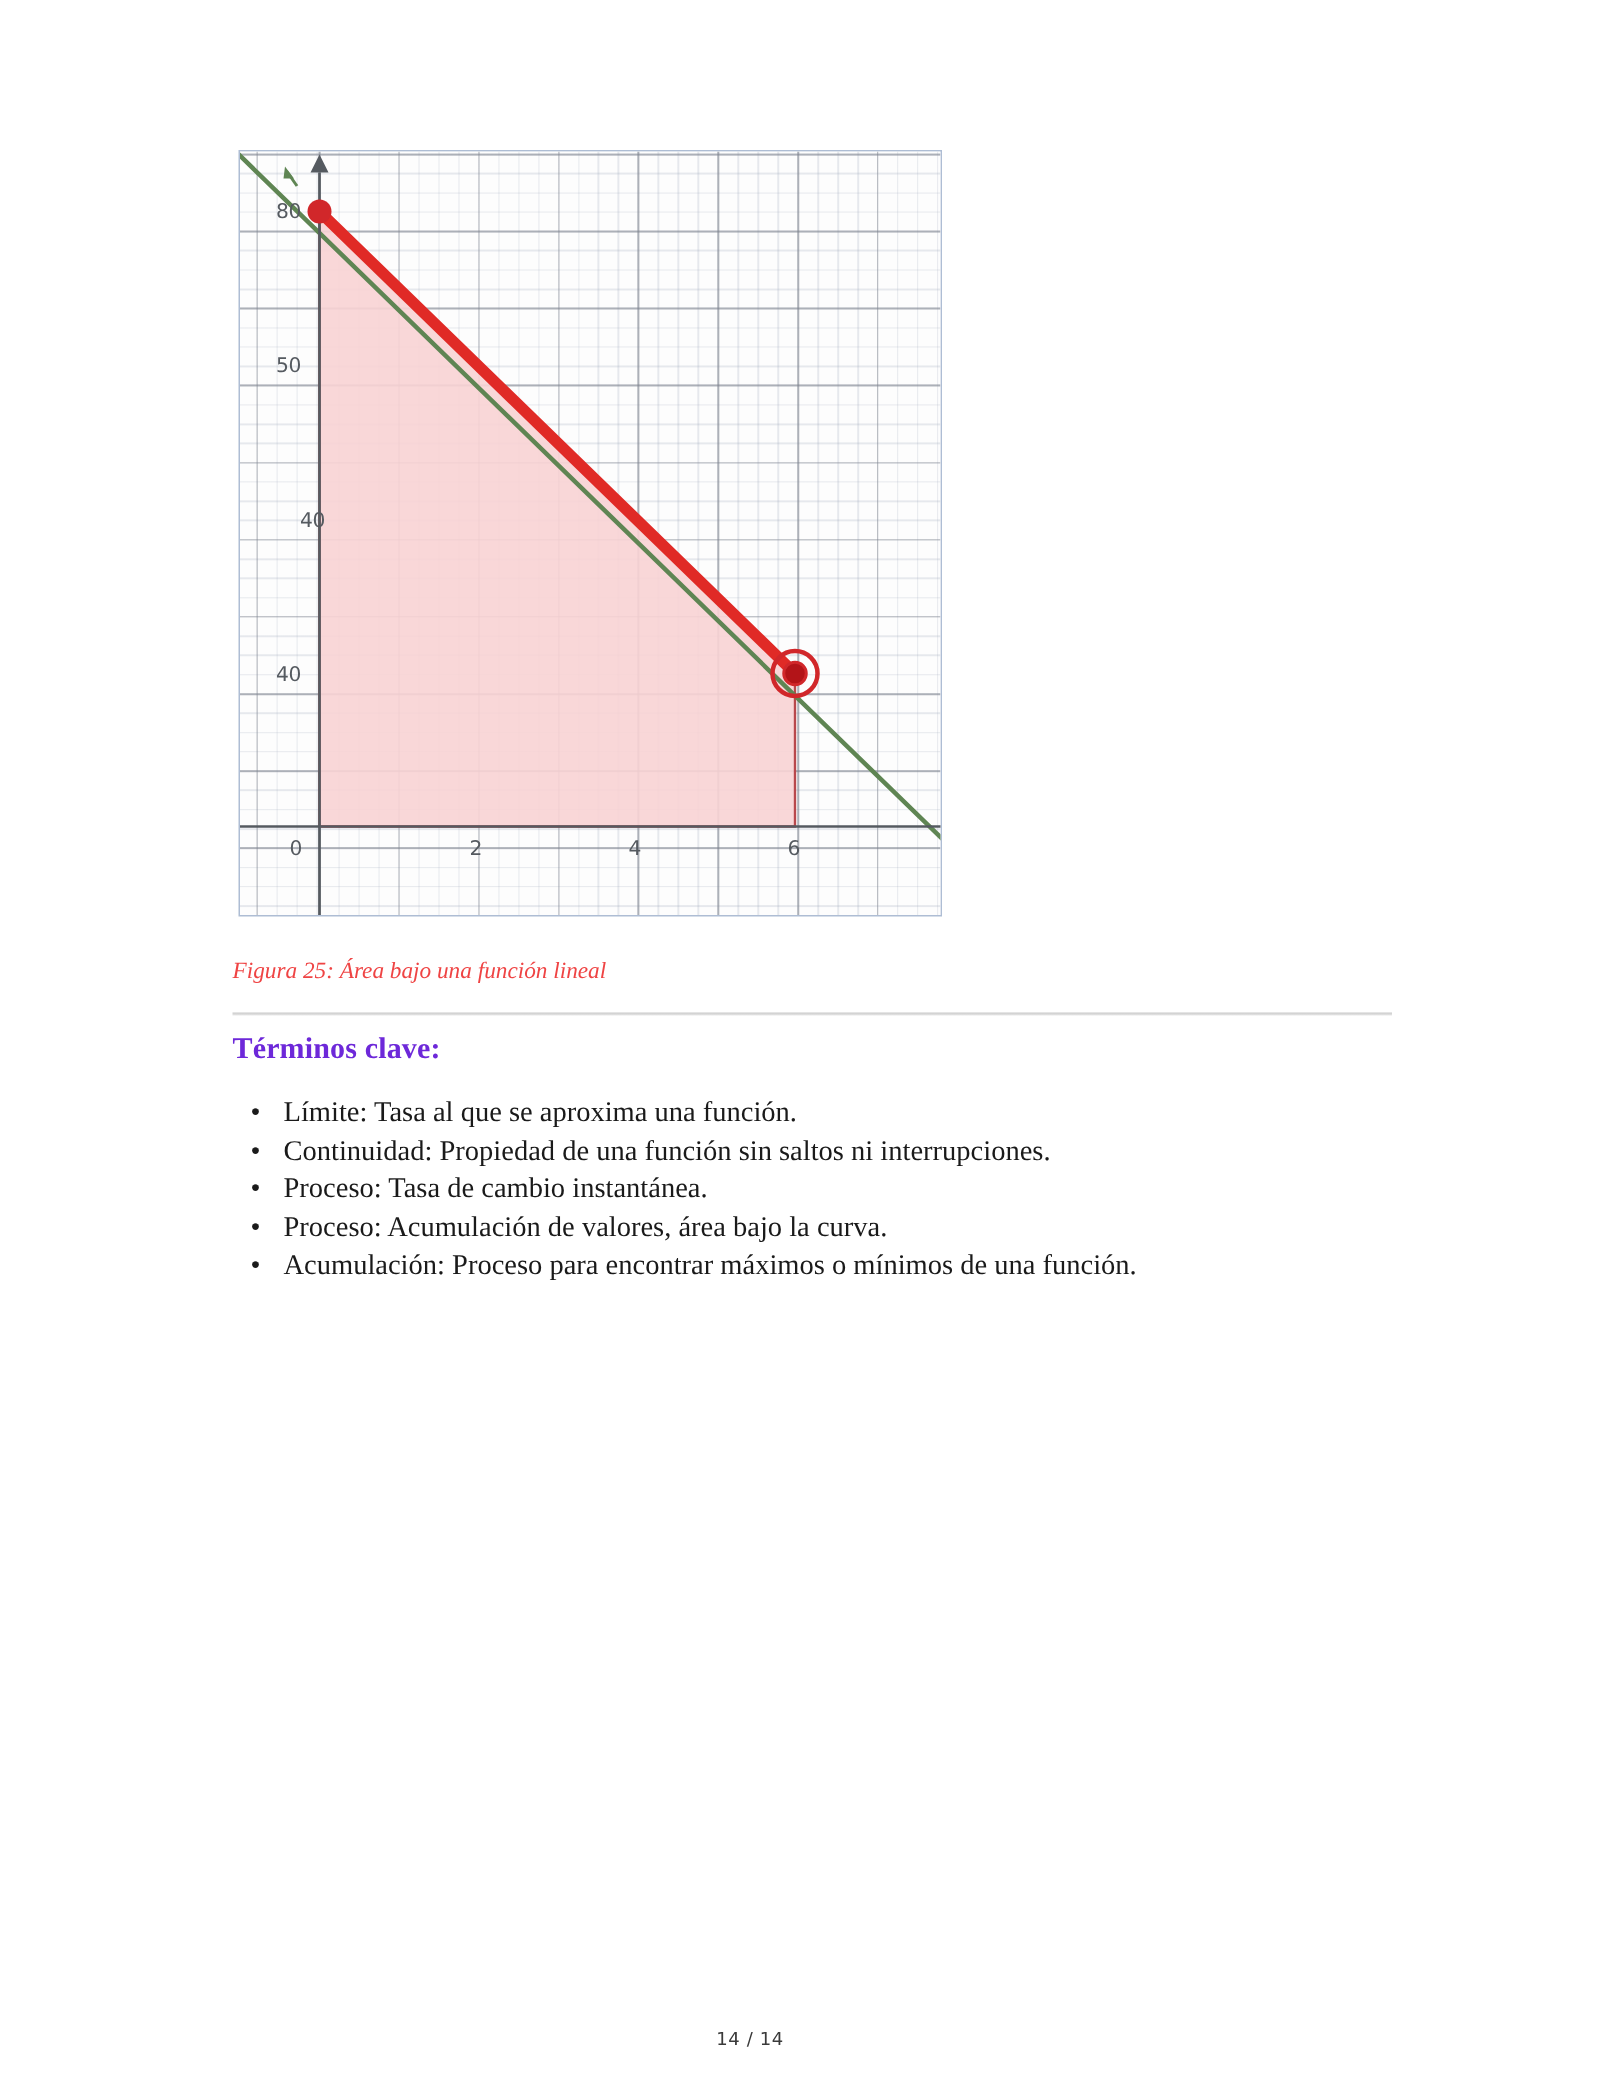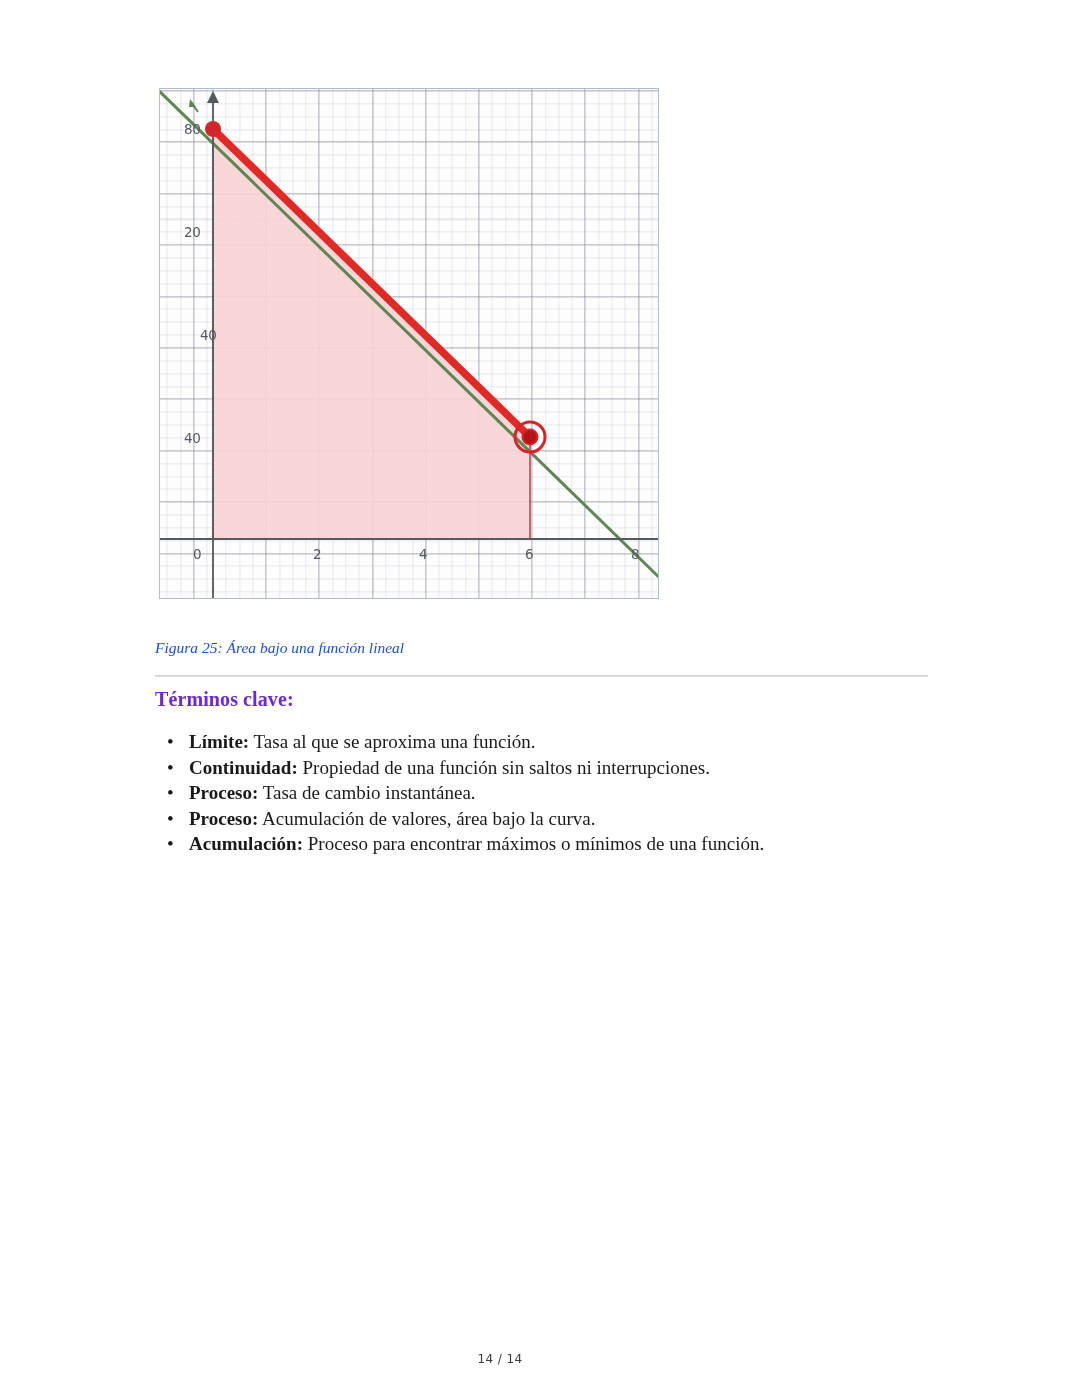--- a/index.html
+++ b/index.html
@@ -19,24 +19,23 @@
   .page {
     position: absolute;
     inset: 0;
     background: #ffffff;
   }
 
   
   .figure-block {
     position: absolute;
     left: 159px;
-    top: 88px;
+    top: 100px;
     width: 469px;
     height: 511px;
-    padding-left: 31px;
   }
 
   .chart-frame {
     position: absolute;
     inset: 0;
     border: 1px solid #aebdd4;
     background: #ffffff;
     box-sizing: border-box;
     overflow: hidden;
   }
@@ -74,21 +73,21 @@
     white-space: nowrap;
   }
 
   
   .fig-caption {
     position: absolute;
     left: 155px;
     top: 639px;
     font-style: italic;
     font-size: 15.5px;
-    color: #1d4ed8;
+    color: #ef4444;
     white-space: nowrap;
   }
 
   
   .divider {
     position: absolute;
     left: 155px;
     top: 675px;
     width: 773px;
     height: 2px;
@@ -124,21 +123,21 @@
   }
   .terms-list li .bullet {
     position: absolute;
     left: -22px;
     top: 0;
     font-size: 19px;
     line-height: 25.6px;
     color: #1a1a1a;
   }
   .terms-list li .term {
-    font-weight: bold;
+    font-weight: normal;
     margin-top: 36px;
   }
 
   
   .page-footer {
     position: absolute;
     left: 0;
     top: 1352px;
     width: 1000px;
     text-align: center;
@@ -174,21 +173,21 @@
 
         <line x1="53" y1="40" x2="370" y2="348" stroke="#e02a26" stroke-width="7.5" stroke-linecap="round"></line>
 
         <circle cx="53" cy="40" r="8" fill="#d1272a"></circle>
 
         <circle cx="370" cy="348" r="15" fill="none" stroke="#d1272a" stroke-width="3"></circle>
         <circle cx="370" cy="348" r="7.5" fill="#b31418" stroke="#d1272a" stroke-width="2"></circle>
       </svg>
 
       <div class="tick-label" style="left:24px; top:32px;">80</div>
-      <div class="tick-label" style="left:24px; top:135px;">20</div>
+      <div class="tick-label" style="left:24px; top:135px;">50</div>
       <div class="tick-label" style="left:24px; top:238px;margin-left:16px;">40</div>
       <div class="tick-label" style="left:24px; top:341px;">40</div>
 
       <div class="tick-label" style="left:33px; top:457px;">0</div>
       <div class="tick-label" style="left:153px; top:457px;">2</div>
       <div class="tick-label" style="left:259px; top:457px;">4</div>
       <div class="tick-label" style="left:365px; top:457px;">6</div>
       <div class="tick-label" style="left:471px; top:457px;">8</div>
     </div>
   </div>

